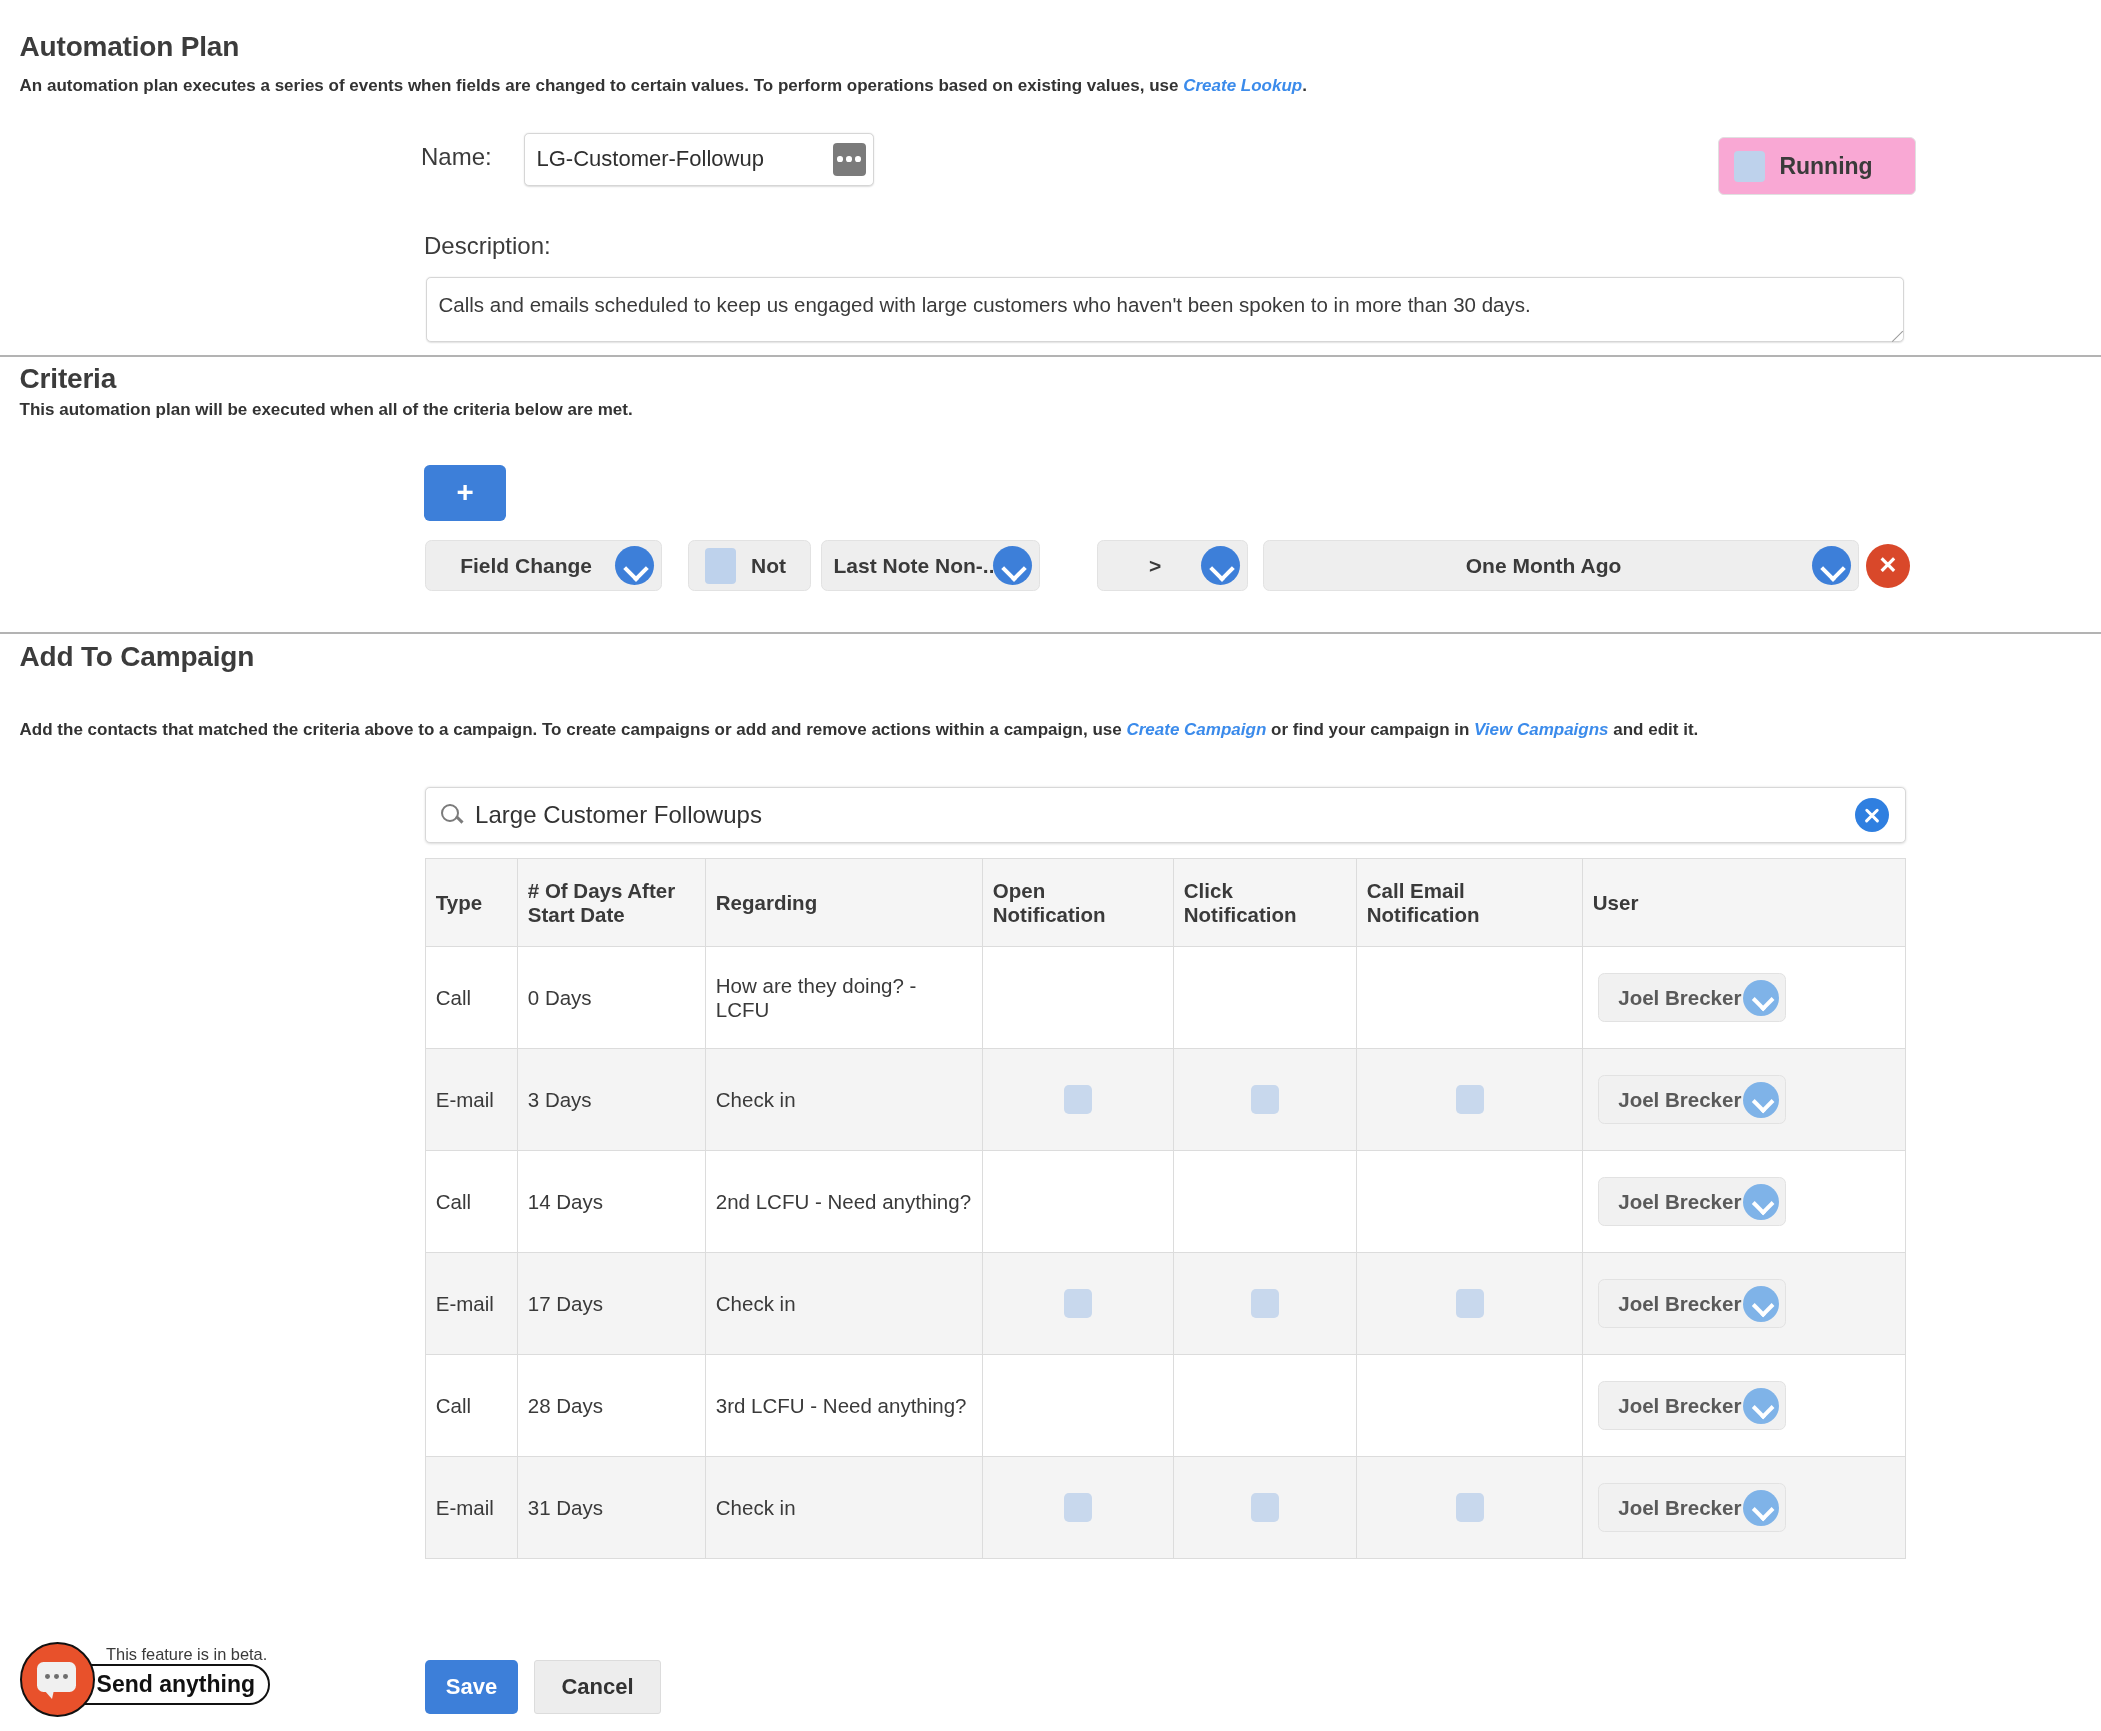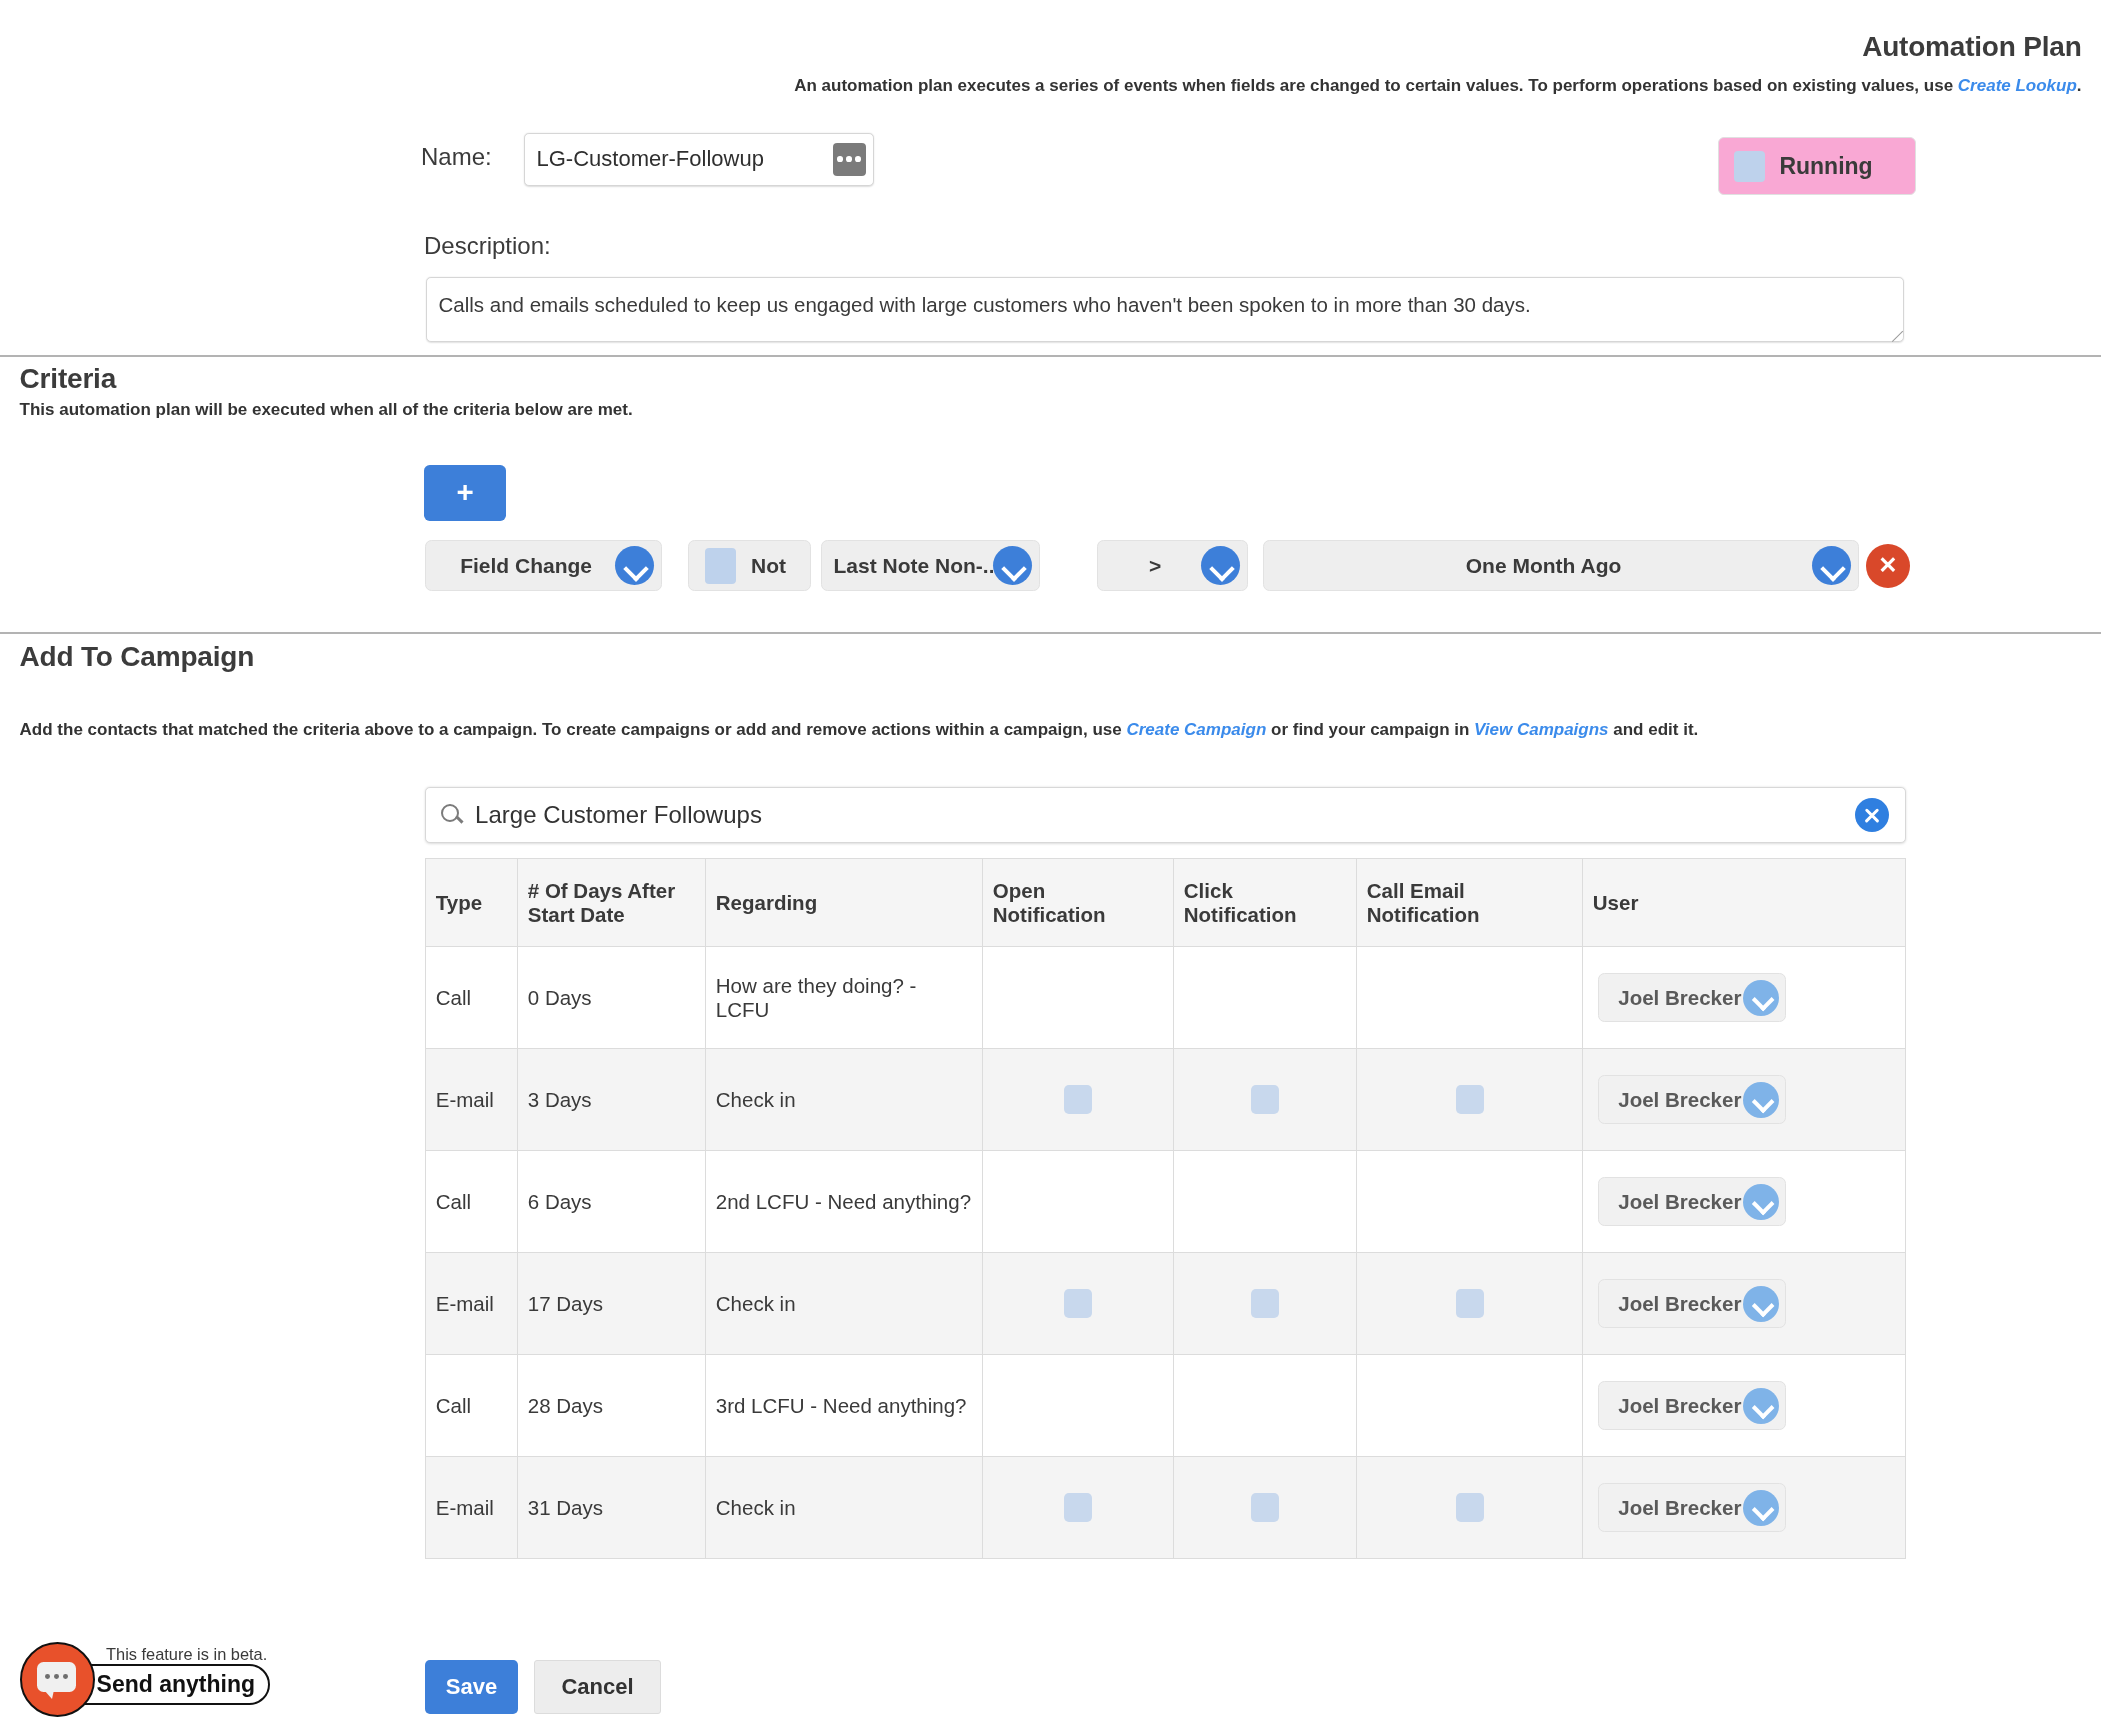--- a/index.html
+++ b/index.html
@@ -40,21 +40,20 @@
     text-decoration: none;
     cursor: pointer;
   }
 
   
   #header {
     position: absolute;
     left: 19.6px;
     top: 31px;
     width: 2062px;
-    text-align: right;
   }
   #header .section-title { margin-bottom: 13px; }
 
   
   #name-row {
     position: absolute;
     left: 0; top: 131px;
     width: 2101px;
     height: 65px;
   }
@@ -635,21 +634,21 @@
         </td>
         <td>
           <div class="user-pill">
             <div class="user-name">Joel Brecker</div>
             <div class="chev-lite"></div>
           </div>
         </td>
       </tr>
       <tr>
         <td>Call</td>
-        <td>6 Days</td>
+        <td>14 Days</td>
         <td>2nd LCFU - Need anything?</td>
         <td></td>
         <td></td>
         <td></td>
         <td>
           <div class="user-pill">
             <div class="user-name">Joel Brecker</div>
             <div class="chev-lite"></div>
           </div>
         </td>

